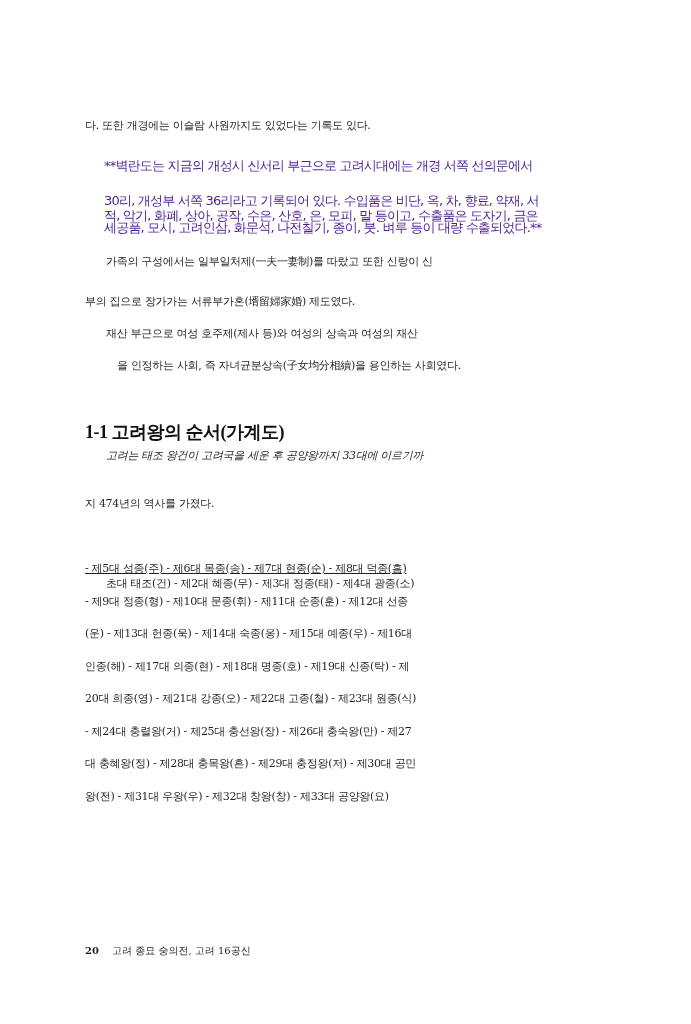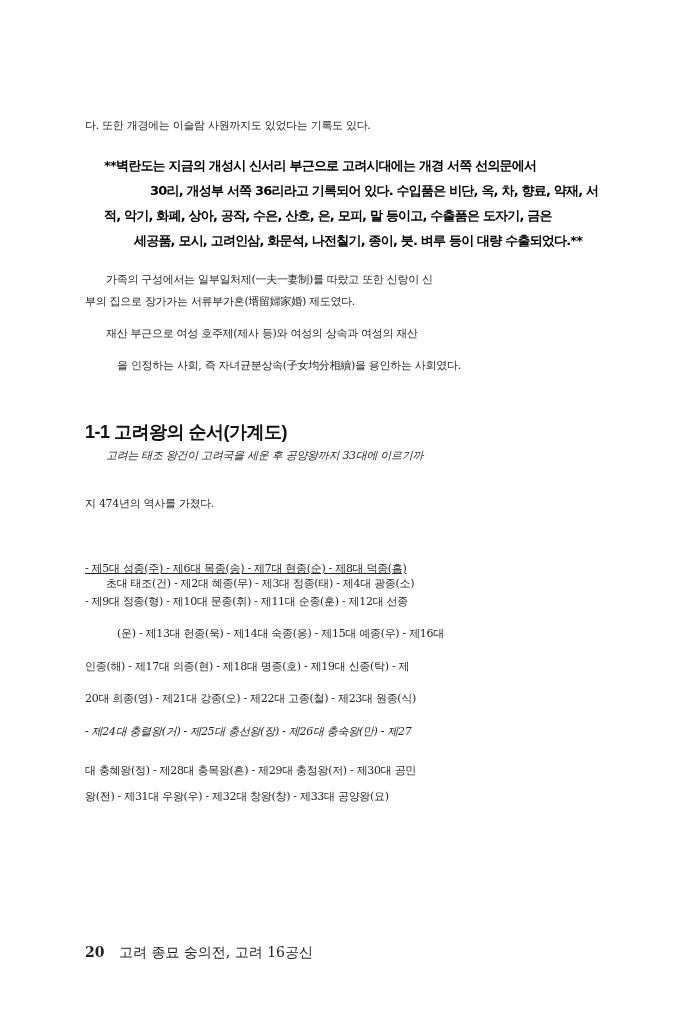--- a/index.html
+++ b/index.html
@@ -1,63 +1,63 @@
 <!DOCTYPE html>
 <html><head>
 <meta charset="utf-8">
 <style>
   html, body { margin: 0; padding: 0; background: #ffffff; }
   body { width: 691px; height: 1024px; position: relative; overflow: hidden; font-family: "DejaVu Serif", serif; color: #231f20; }
   .line { position: absolute; left: 85px; white-space: nowrap; font-size: 11px; letter-spacing: -0.3px; text-align: center; }
   .line.indent { left: 106px; }
-  .note { position: absolute; left: 104px; white-space: nowrap; font-family: "DejaVu Sans", sans-serif; font-size: 13px; font-weight: bold; letter-spacing: -0.8px; color: #000000; }
-  .heading { position: absolute; left: 85px; top: 420px; font-family: Liberation Sans, sans-serif; font-weight: bold; font-size: 18px; letter-spacing: -0.5px; color: #111; }
-  .footer { position: absolute; left: 85px; top: 944px; font-size: 14px; white-space: nowrap; }
+  .note { position: absolute; left: 104px; white-space: nowrap; font-family: "DejaVu Sans", sans-serif; font-size: 13px; font-weight: normal; letter-spacing: -0.8px; color: #4c1d95; }
+  .heading { position: absolute; left: 85px; top: 420px; font-family: Liberation Serif, serif; font-weight: bold; font-size: 18px; letter-spacing: -0.5px; color: #111; }
+  .footer { position: absolute; left: 85px; top: 944px; font-size: 10px; white-space: nowrap; }
   .footer .page-no { font-weight: bold; margin-right: 10px; }
 </style>
 </head>
 <body>
 
 <div>
 
   <div class="line" style="top:118px;">다. 또한 개경에는 이슬람 사원까지도 있었다는 기록도 있다.</div>
 
   <div>
     <div class="note" style="top:157px;">**벽란도는 지금의 개성시 신서리 부근으로 고려시대에는 개경 서쪽 선의문에서</div>
-    <div class="note" style="top:182px;margin-left:46px;">30리, 개성부 서쪽 36리라고 기록되어 있다. 수입품은 비단, 옥, 차, 향료, 약재, 서</div>
+    <div class="note" style="top:192px;">30리, 개성부 서쪽 36리라고 기록되어 있다. 수입품은 비단, 옥, 차, 향료, 약재, 서</div>
     <div class="note" style="top:207px;">적, 악기, 화폐, 상아, 공작, 수은, 산호, 은, 모피, 말 등이고, 수출품은 도자기, 금은</div>
-    <div class="note" style="top:232px;margin-left:30px;">세공품, 모시, 고려인삼, 화문석, 나전칠기, 종이, 붓. 벼루 등이 대량 수출되었다.**</div>
+    <div class="note" style="top:219px;">세공품, 모시, 고려인삼, 화문석, 나전칠기, 종이, 붓. 벼루 등이 대량 수출되었다.**</div>
   </div>
 
   <div>
-    <div class="line indent" style="top:272px;">가족의 구성에서는 일부일처제(一夫一妻制)를 따랐고 또한 신랑이 신</div>
+    <div class="line indent" style="top:254px;">가족의 구성에서는 일부일처제(一夫一妻制)를 따랐고 또한 신랑이 신</div>
     <div class="line" style="top:294px;">부의 집으로 장가가는 서류부가혼(壻留婦家婚) 제도였다.</div>
   </div>
 
   <div>
     <div class="line indent" style="top:326px;">재산 부근으로 여성 호주제(제사 등)와 여성의 상속과 여성의 재산</div>
     <div class="line" style="top:358px;margin-left:32px;">을 인정하는 사회, 즉 자녀균분상속(子女均分相續)을 용인하는 사회였다.</div>
   </div>
 
   <div class="heading">1-1 고려왕의 순서(가계도)</div>
 
   <div>
     <div class="line indent" style="top:448px;font-style:italic;">고려는 태조 왕건이 고려국을 세운 후 공양왕까지 33대에 이르기까</div>
     <div class="line" style="top:496px;">지 474년의 역사를 가졌다.</div>
   </div>
 
   <div>
     <div class="line indent" style="top:529px;margin-top:47px;">초대 태조(건) - 제2대 혜종(무) - 제3대 정종(태) - 제4대 광종(소)</div>
     <div class="line" style="top:561px;text-decoration:underline;">- 제5대 성종(주) - 제6대 목종(송) - 제7대 현종(순) - 제8대 덕종(흠)</div>
     <div class="line" style="top:594px;">- 제9대 정종(형) - 제10대 문종(휘) - 제11대 순종(훈) - 제12대 선종</div>
-    <div class="line" style="top:626px;margin-left:32px;">(운) - 제13대 헌종(욱) - 제14대 숙종(옹) - 제15대 예종(우) - 제16대</div>
+    <div class="line" style="top:626px;">(운) - 제13대 헌종(욱) - 제14대 숙종(옹) - 제15대 예종(우) - 제16대</div>
     <div class="line" style="top:659px;">인종(해) - 제17대 의종(현) - 제18대 명종(호) - 제19대 신종(탁) - 제</div>
     <div class="line" style="top:691px;">20대 희종(영) - 제21대 강종(오) - 제22대 고종(철) - 제23대 원종(식)</div>
-    <div class="line" style="top:724px;font-style:italic;">- 제24대 충렬왕(거) - 제25대 충선왕(장) - 제26대 충숙왕(만) - 제27</div>
-    <div class="line" style="top:756px;margin-top:7px;">대 충혜왕(정) - 제28대 충목왕(흔) - 제29대 충정왕(저) - 제30대 공민</div>
+    <div class="line" style="top:724px;">- 제24대 충렬왕(거) - 제25대 충선왕(장) - 제26대 충숙왕(만) - 제27</div>
+    <div class="line" style="top:756px;">대 충혜왕(정) - 제28대 충목왕(흔) - 제29대 충정왕(저) - 제30대 공민</div>
     <div class="line" style="top:789px;">왕(전) - 제31대 우왕(우) - 제32대 창왕(창) - 제33대 공양왕(요)</div>
   </div>
 
   <div class="footer">
     <span class="page-no">20</span>
     <span>고려 종묘 숭의전, 고려 16공신</span>
   </div>
 
 </div>
 

